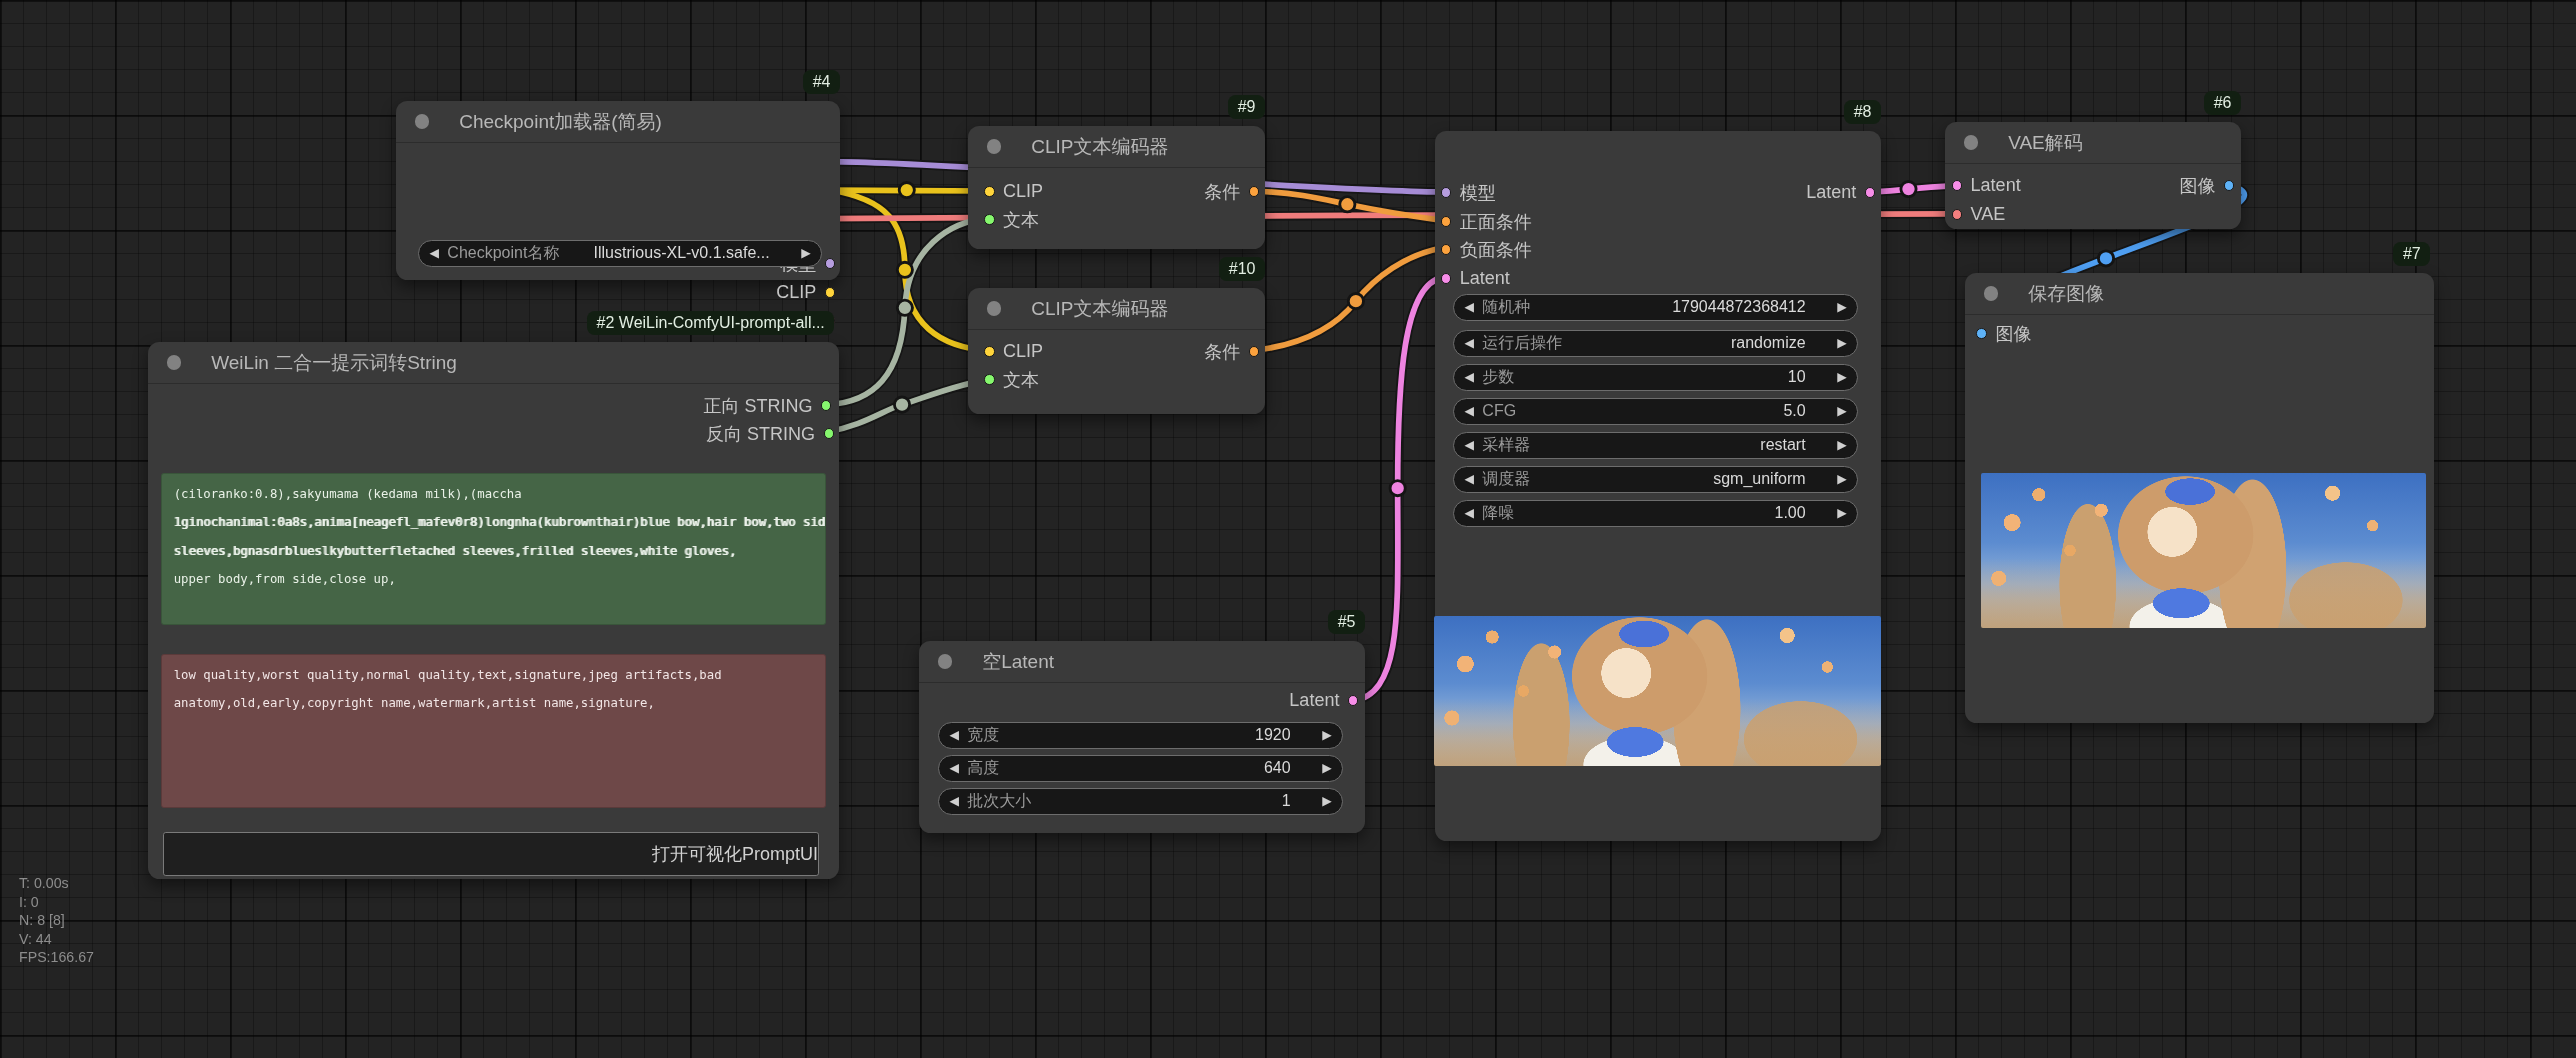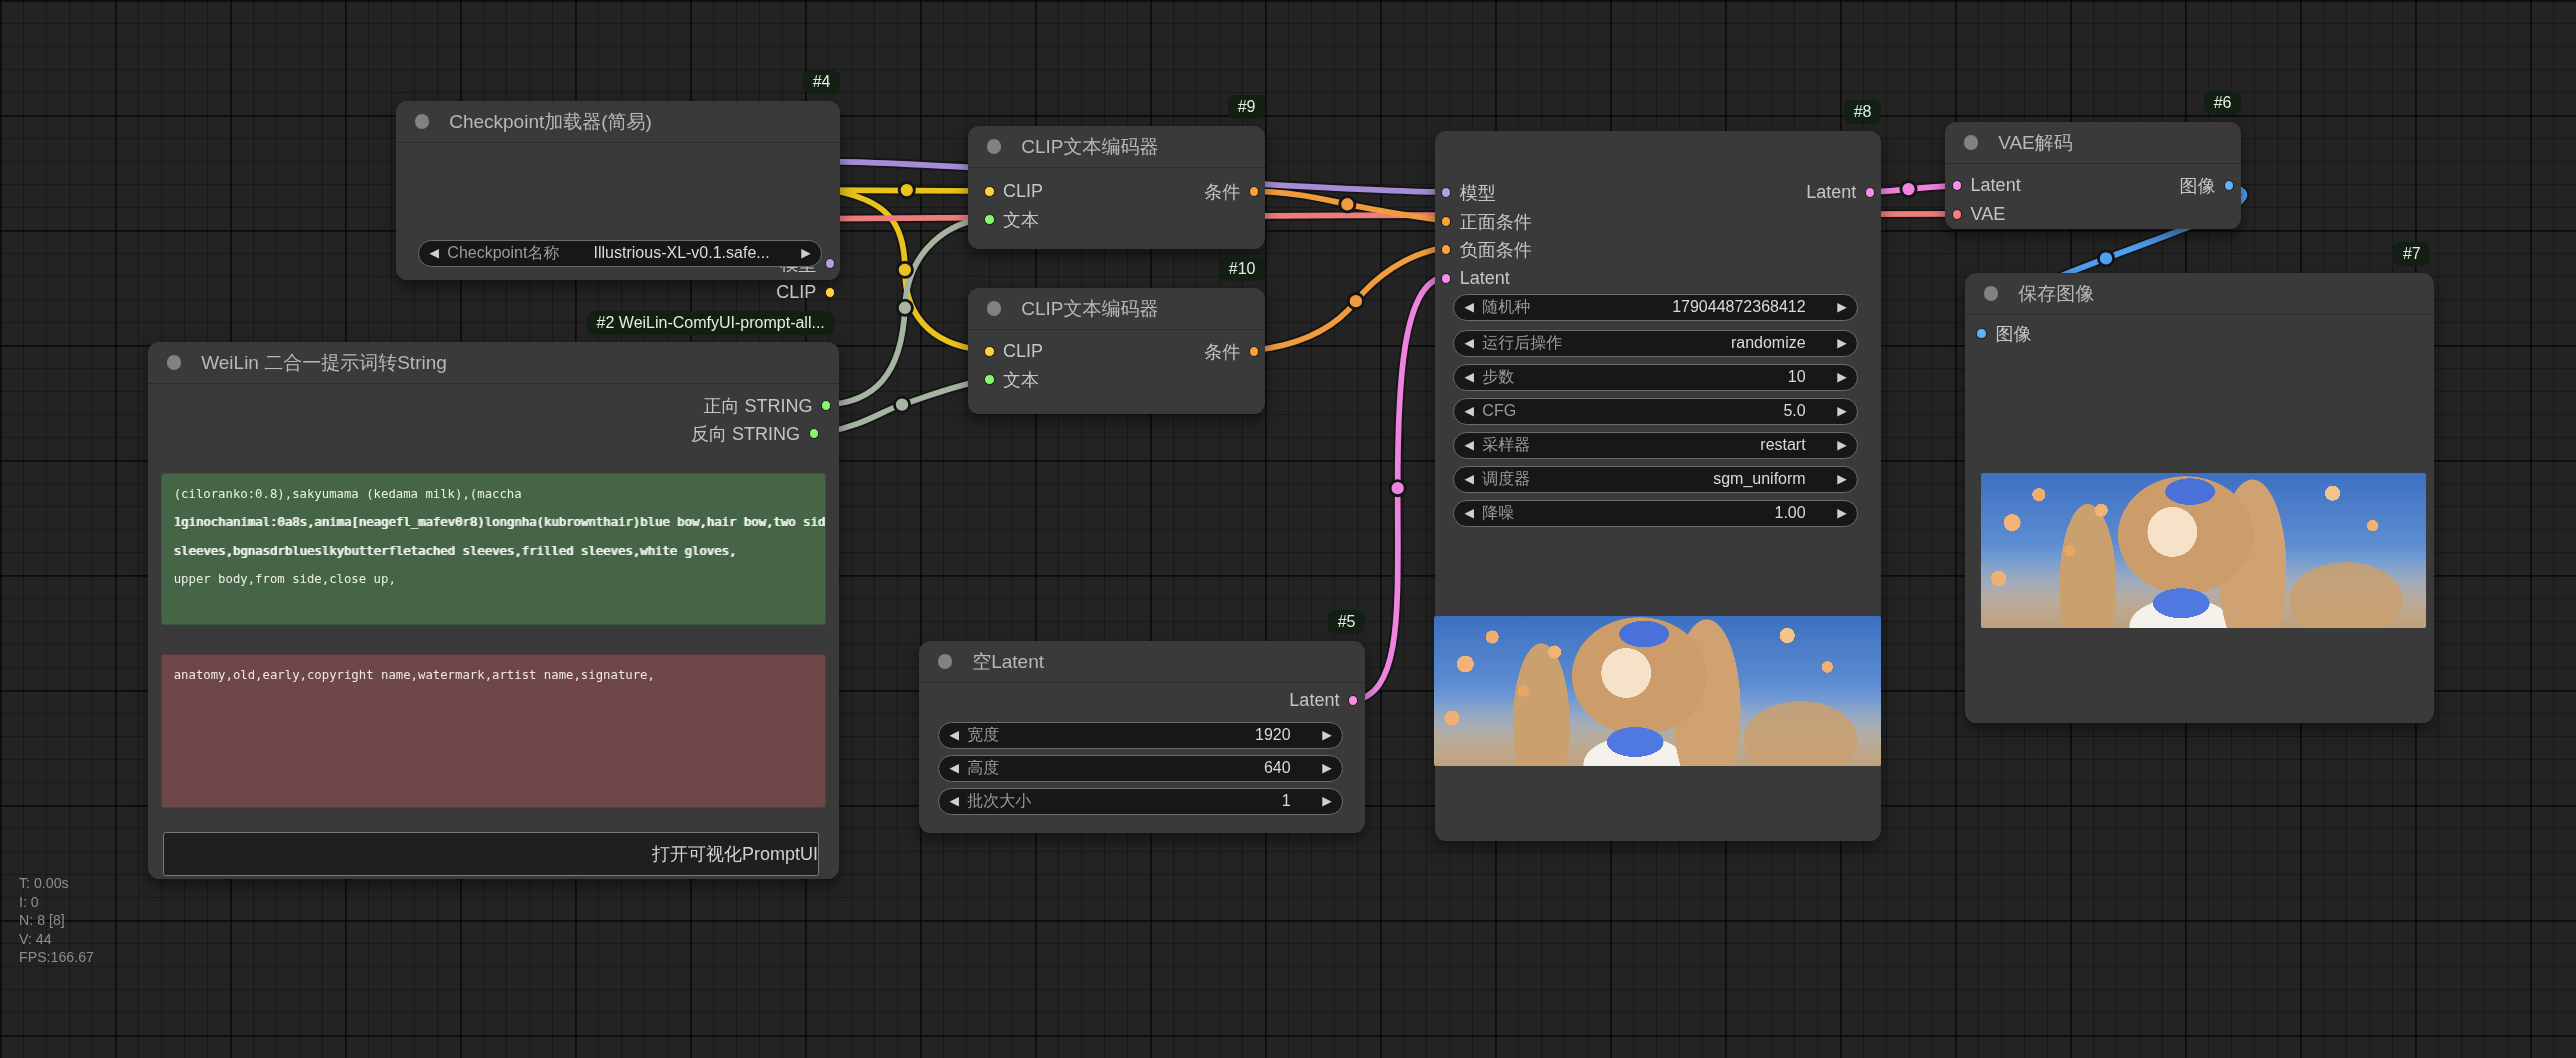--- a/index.html
+++ b/index.html
@@ -9,21 +9,21 @@
     background-image:
       linear-gradient(rgba(0,0,0,0.5) 0 1.9px, transparent 1.9px),
       linear-gradient(90deg, rgba(0,0,0,0.5) 0 1.9px, transparent 1.9px),
       linear-gradient(rgba(0,0,0,0.28) 0 0.9px, transparent 0.9px),
       linear-gradient(90deg, rgba(0,0,0,0.28) 0 0.9px, transparent 0.9px);
     background-size:115px 115px,115px 115px,23px 23px,23px 23px;}
   #wires{position:absolute;left:0;top:0;z-index:1;}
   .node{position:absolute;z-index:2;background:#3a3a3a;border-radius:11.4px;
     box-shadow:0 6.6px 15px rgba(0,0,0,0.45);}
   .header{position:absolute;left:0;top:0;right:0;height:41px;display:flex;align-items:center;
-    gap:20px;padding-left:19px;border-bottom:1.9px solid #2c2c2c;}
+    gap:30px;padding-left:19px;border-bottom:1.9px solid #2c2c2c;}
   .tdot{width:14.2px;height:14.2px;border-radius:50%;background:#828282;flex:0 0 auto;}
   .title{color:#b8b8b8;font-size:19px;white-space:nowrap;}
   .badge{position:absolute;top:-31px;background:#121f12;color:#e2eee2;font-size:16px;
     padding:2.8px 9.5px;border-radius:7.6px;white-space:nowrap;}
   .in-row,.out-row{position:absolute;display:flex;align-items:center;gap:8.5px;height:25px;}
   .plabel{color:#c6c6c6;font-size:18px;white-space:nowrap;}
   .pdot{width:8.5px;height:8.5px;border-radius:50%;border:1.9px solid #1a1a1a;flex:0 0 auto;}
   .c-model{background:#b69ddf}.c-clip{background:#ffd43b}.c-vae{background:#f47e7e}
   .c-cond{background:#fca23d}.c-latent{background:#f78de8}.c-image{background:#5eb2f7}
   .c-string{background:#86f76e}
@@ -190,31 +190,32 @@
   <div class="node" style="left:148px;top:342px;width:691px;height:537px;" data-name="node-weilin-prompt">
     <div class="badge" style="right:4.7px;" data-name="node-id-badge">#2 WeiLin-ComfyUI-prompt-all...</div>
     <div class="header" data-name="node-header">
       <span class="tdot" data-name="collapse-dot-icon"></span>
       <span class="title" data-name="node-title">WeiLin 二合一提示词转String</span>
     </div>
     <div class="out-row" style="right:7.6px;top:51px;" data-name="output-slot-positive-string">
       <span class="plabel">正向 STRING</span>
         <span class="pdot c-string" data-name="string-port-icon"></span>
     </div>
-    <div class="out-row" style="right:20px;top:79px;justify-content:space-between;" data-name="output-slot-negative-string">
+    <div class="out-row" style="right:5px;top:79px;justify-content:space-between;" data-name="output-slot-negative-string">
       <span class="plabel">反向 STRING</span>
         <span class="pdot c-string" data-name="string-port-icon"></span>
     </div>
     <div class="ta ta-pos" style="left:13.3px;top:131px;width:665px;height:152px;" data-name="positive-prompt-textarea">
       <div>(ciloranko:0.8),sakyumama (kedama milk),(maccha</div>
       <div class="garble">1ginochanimal:0a8s,anima[neagefl_mafev0r8)longnha(kubrownthair)blue bow,hair bow,two side</div>
       <div class="garble">sleeves,bgnasdrblueslkybutterfletached sleeves,frilled sleeves,white gloves,</div>
       <div>upper body,from side,close up,</div>
     </div>
     <div class="ta ta-neg" style="left:13.3px;top:312px;width:665px;height:154px;" data-name="negative-prompt-textarea">
+      <div>low quality,worst quality,normal quality,text,signature,jpeg artifacts,bad</div>
       <div>anatomy,old,early,copyright name,watermark,artist name,signature,</div>
     </div>
     <div class="btn" style="left:15px;top:490px;width:656px;height:44px;" data-name="open-prompt-ui-button">
       <span>打开可视化PromptUI</span>
     </div>
   </div>
 
   <div class="node" style="left:919px;top:641px;width:446px;height:192px;" data-name="node-empty-latent">
     <div class="badge" style="right:0;" data-name="node-id-badge">#5</div>
     <div class="header" data-name="node-header">

